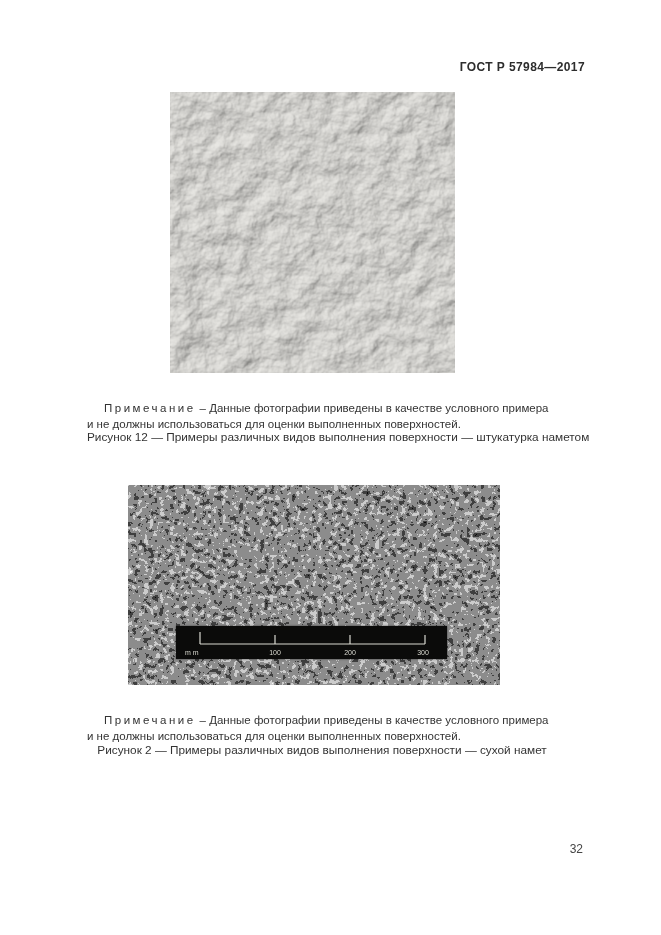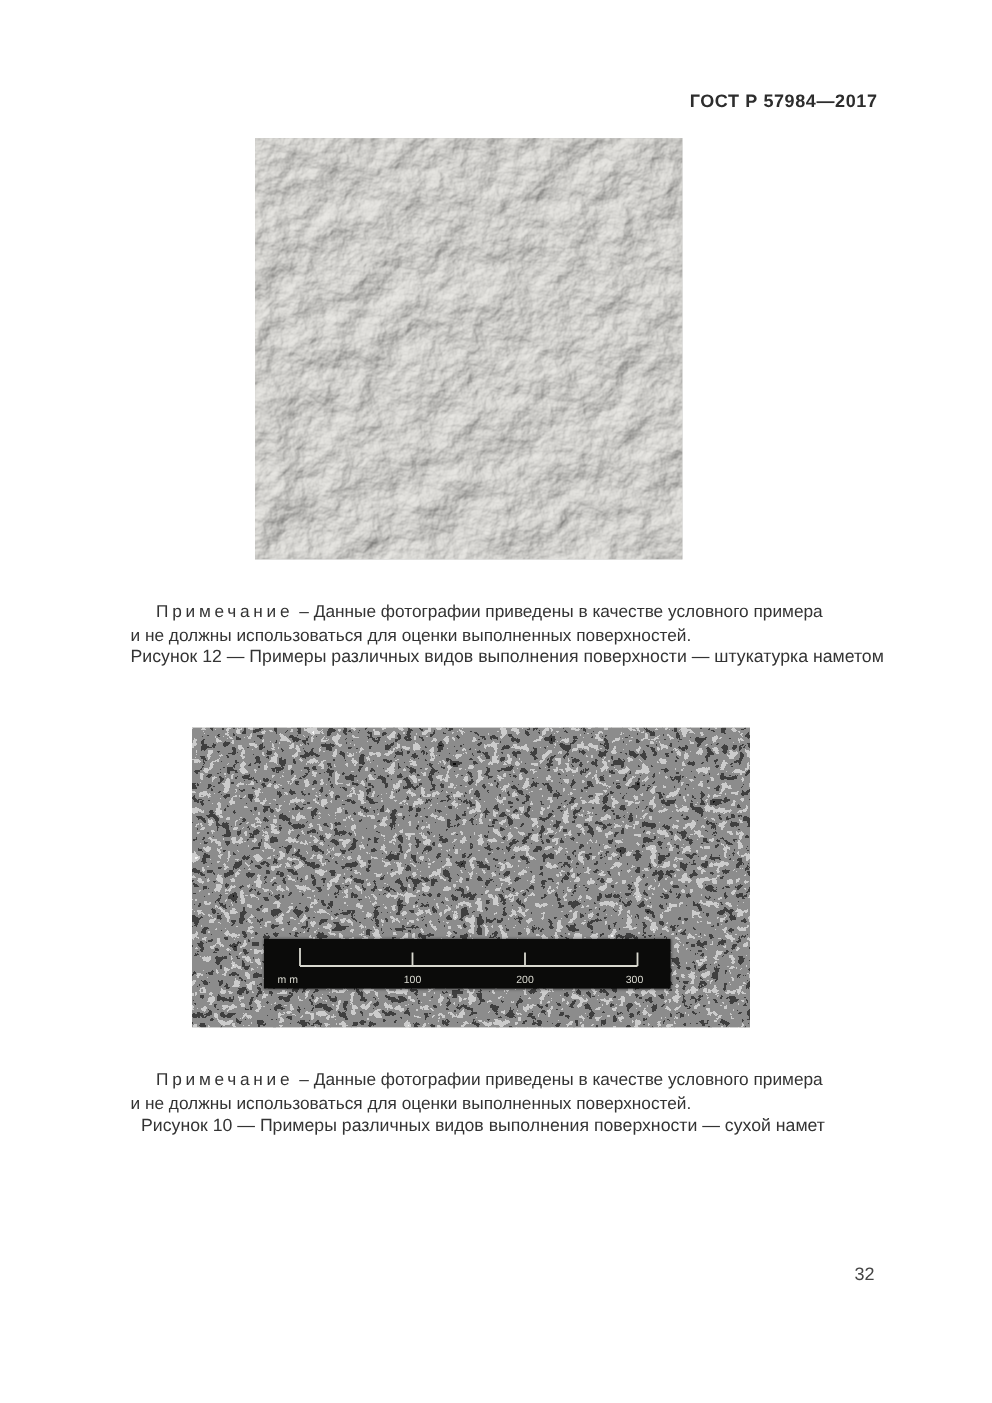--- a/index.html
+++ b/index.html
@@ -127,17 +127,17 @@
           <text x="247" y="29" text-anchor="middle">300</text>
         </g>
       </svg>
     </div>
   </div>
 
   <p class="note note2">
     <span class="note-label">Примечание</span><span>– Данные фотографии приведены в качестве условного примера и не должны использоваться для оценки выполненных поверхностей.</span>
   </p>
 
-  <div class="caption caption13">Рисунок 10 — Примеры различных видов выполнения поверхности — сухой намет</div>
+  <div class="caption caption13">Рисунок 2 — Примеры различных видов выполнения поверхности — сухой намет</div>
 
   <div class="page-number">32</div>
 
 </div>
 
 </body></html>

